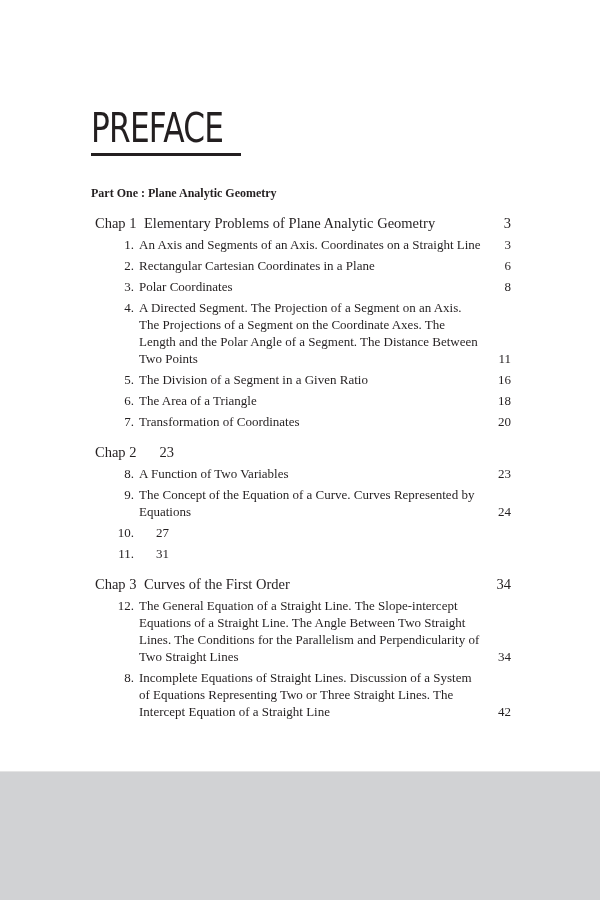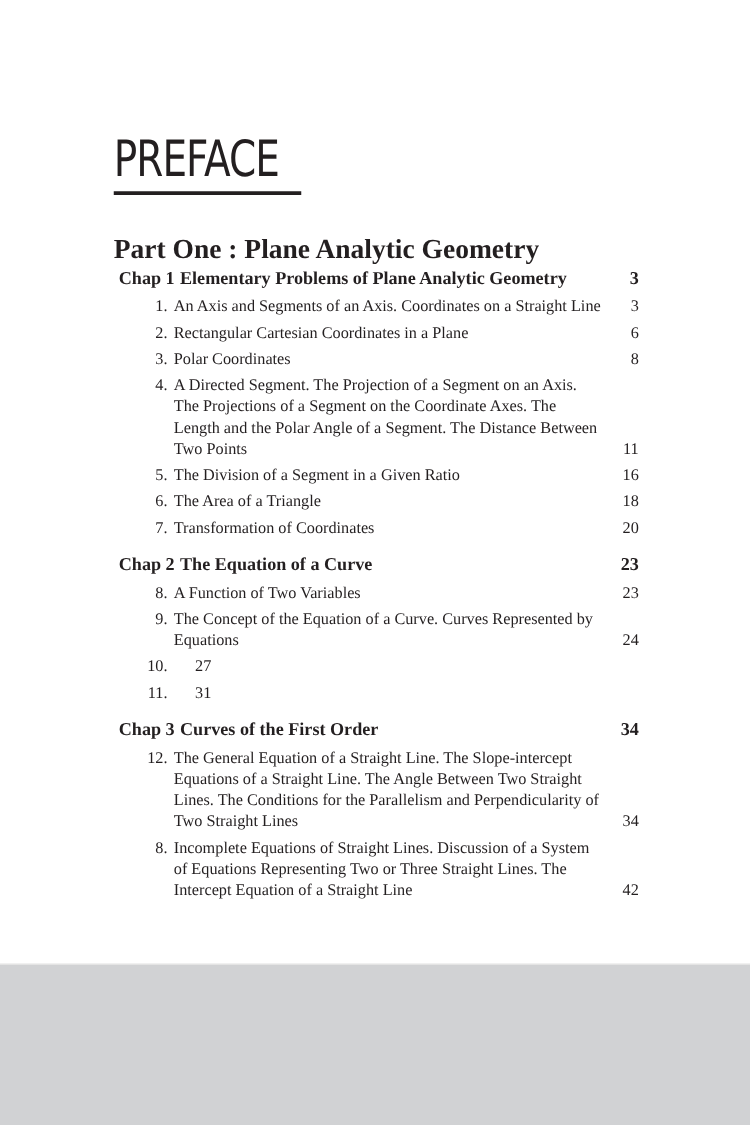--- a/index.html
+++ b/index.html
@@ -12,24 +12,24 @@
   .footer-band { position: absolute; left: 0; top: 771px; width: 600px; height: 129px; background: #d1d2d4; border-top: 1px solid #e4e4e4; }
   .title {
     position: absolute; left: 91px; top: 108px;
     font-family: "DejaVu Sans", sans-serif; font-weight: normal;
     font-size: 40px; letter-spacing: -1px; line-height: 40px;
     transform: scaleX(0.78); transform-origin: left top;
     color: #231f20;
   }
   .title-rule { position: absolute; left: 91px; top: 153px; width: 150px; height: 3px; background: #231f20; }
   .part-title {
-    position: absolute; left: 91px; top: 186px; font-size: 22px; font-weight: bold; color: #231f20; text-align: center;
+    position: absolute; left: 91px; top: 186px; font-size: 12px; font-weight: bold; color: #231f20; text-align: center;
   }
   .toc { position: absolute; left: 95px; top: 214px; width: 416px; }
-  .chap { display: flex; font-weight: bold; font-size: 14.5px; line-height: 18px; margin-bottom: 4px; }
+  .chap { display: flex; font-weight: normal; font-size: 14.5px; line-height: 18px; margin-bottom: 4px; }
   .chap .lbl { width: 49px; flex: none; }
   .chap .t { flex: 1; }
   .chap .p { width: 30px; text-align: right; flex: none; }
   .sec { display: flex; font-size: 13px; line-height: 17px; margin-bottom: 4px; }
   .sec .n { width: 44px; flex: none; text-align: right; padding-right: 5px; box-sizing: border-box; }
   .sec .t { flex: 1; }
   .sec .p { width: 30px; text-align: right; flex: none; align-self: flex-end; }
   .group { margin-bottom: 13px; }
 </style>
 </head>
@@ -80,21 +80,20 @@
       <div class="sec">
           <span class="n">7.</span>
           <span class="t">Transformation of Coordinates</span>
           <span class="p">20</span>
         </div>
     </div>
 
     <div class="group">
       <div class="chap">
         <span class="lbl">Chap 2</span>
-        <span class="t">The Equation of a Curve</span>
         <span class="p">23</span>
       </div>
       <div class="sec">
           <span class="n">8.</span>
           <span class="t">A Function of Two Variables</span>
           <span class="p">23</span>
         </div>
       <div class="sec">
           <span class="n">9.</span>
           <span class="t">The Concept of the Equation of a Curve. Curves Represented by Equations</span>

